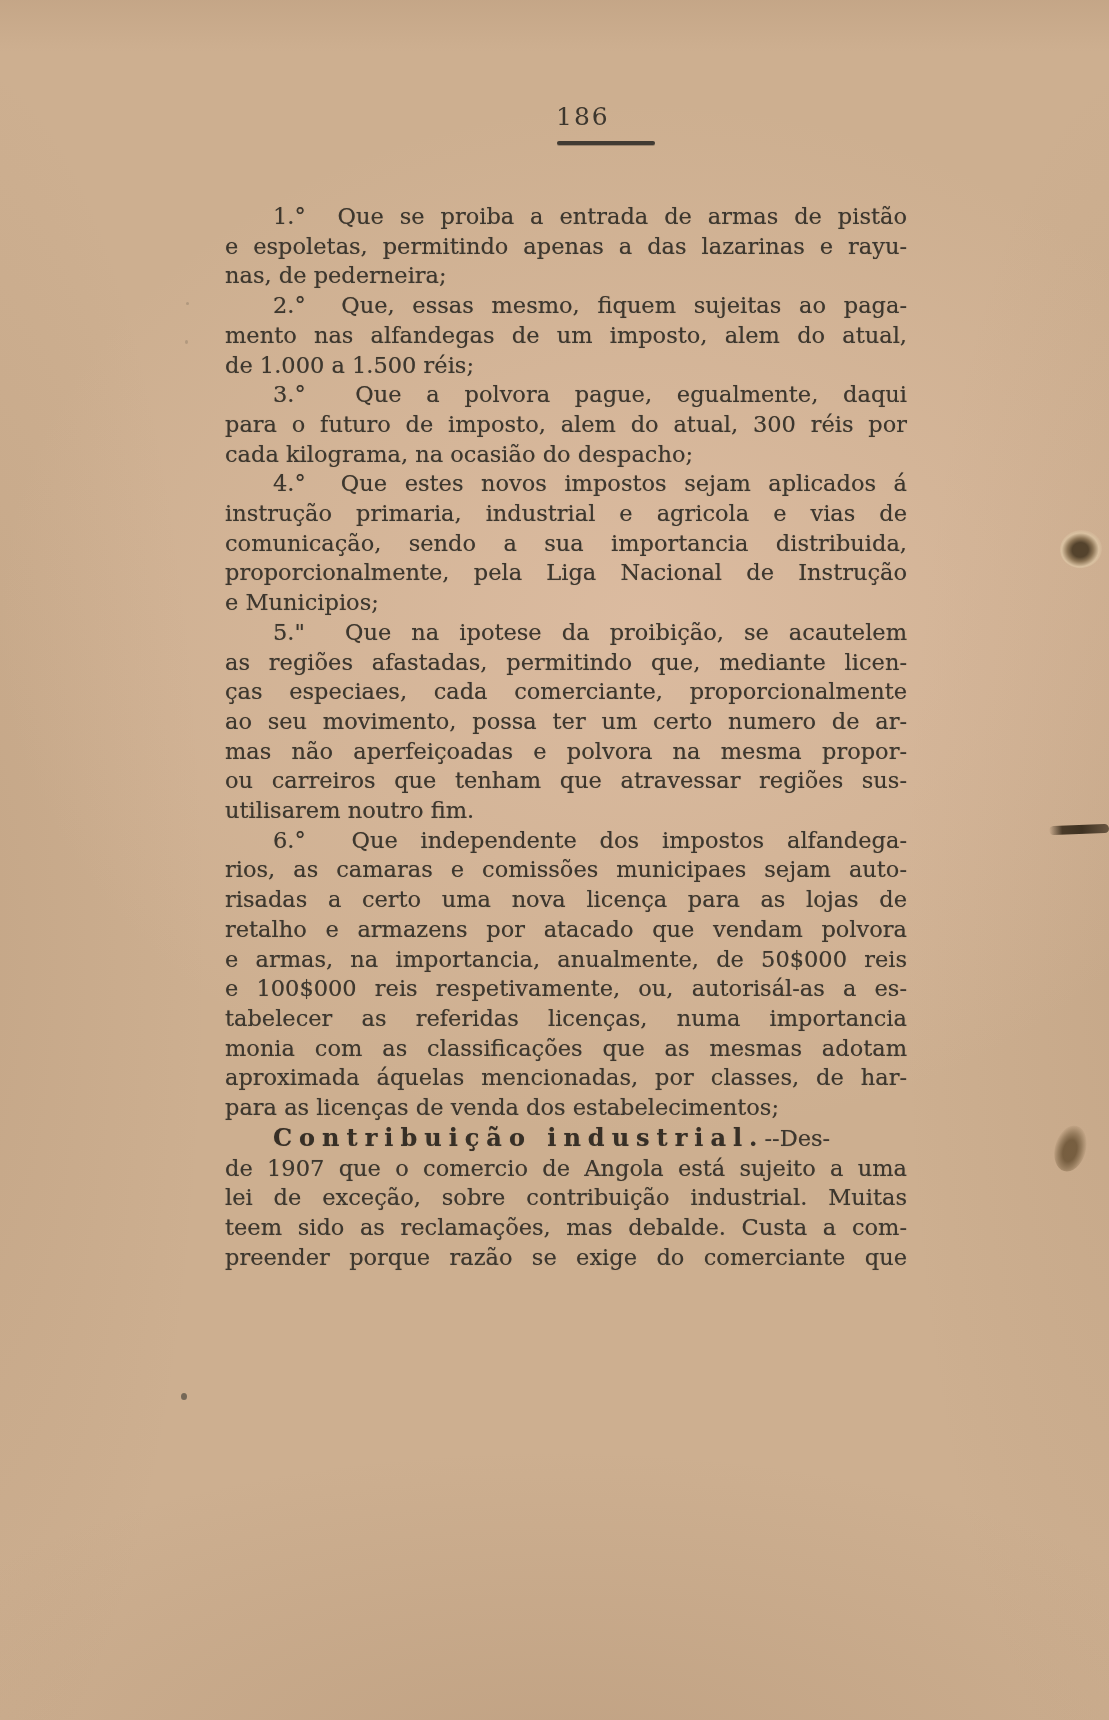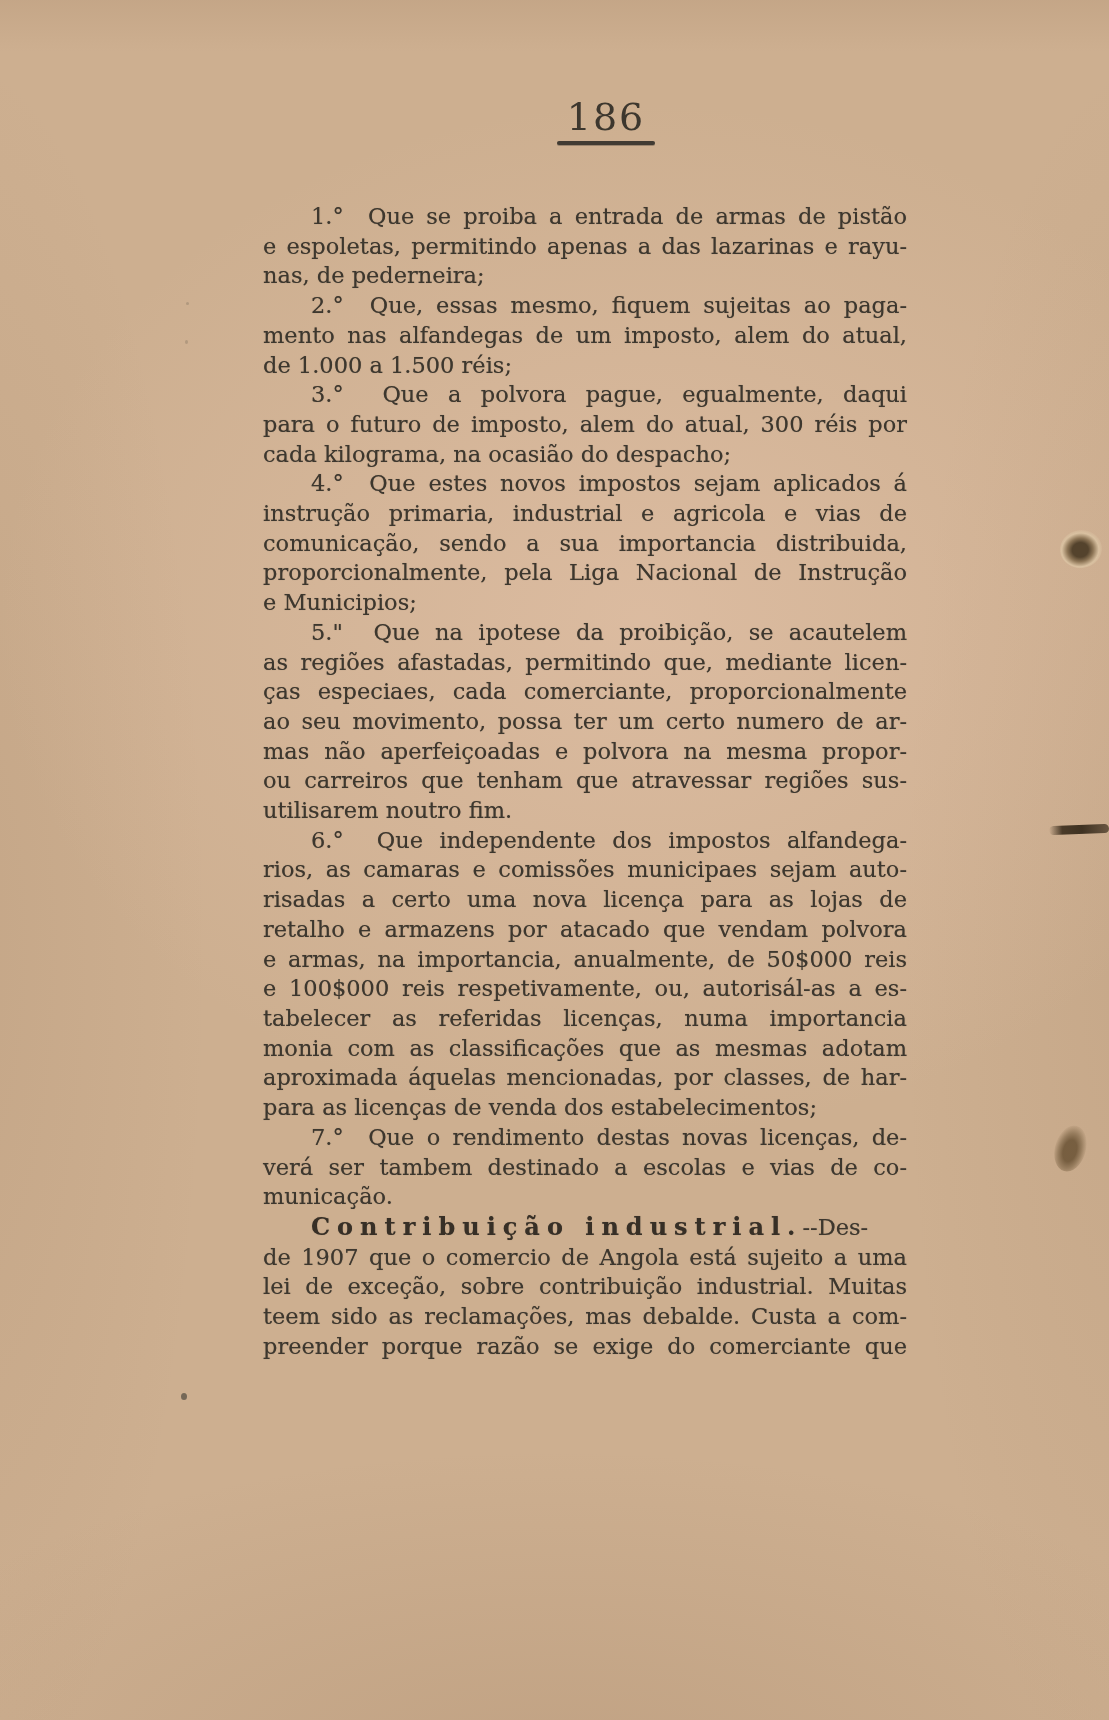--- a/index.html
+++ b/index.html
@@ -13,39 +13,38 @@
       radial-gradient(ellipse 900px 720px at 58% 36%, rgba(231,197,173,.55), rgba(231,197,173,0) 72%),
       radial-gradient(ellipse 1200px 520px at 50% 103%, rgba(143,110,80,.20), rgba(143,110,80,0) 62%),
       radial-gradient(ellipse 420px 1500px at -4% 55%, rgba(140,108,78,.13), rgba(140,108,78,0) 60%),
       radial-gradient(ellipse 420px 1500px at 104% 55%, rgba(140,108,78,.11), rgba(140,108,78,0) 60%),
       #cdaf90;
     font-family:"DejaVu Serif","Liberation Serif",serif;
     color:#3d372e;
   }
   .pagenum{
     position:absolute;left:556px;top:100px;width:100px;
-    text-align:center;font-size:38px;line-height:34px;letter-spacing:2px;
+    text-align:left;font-size:25px;line-height:34px;letter-spacing:2px;
     color:#3d372e;
   }
   .pagenum-rule{
     position:absolute;left:557px;top:141px;width:98px;height:4px;
     background:#413b33;border-radius:2px;
     box-shadow:0 1px 0 rgba(61,55,46,.35);
   }
   .text{
     position:absolute;left:225px;top:202px;width:682px;
     font-size:22.5px;line-height:29.7px;
     text-shadow:0 0 .7px rgba(61,55,46,.55);
   }
   .line{
     text-align:justify;
     -moz-text-align-last:justify;
     text-align-last:justify;
     white-space:normal;
-    margin-left:38px;
   }
   .line.noj{
     -moz-text-align-last:left;
     text-align-last:left;
   }
   .line.ind{ text-indent:48px; }
   .bold-head{
     font-weight:bold;
     font-size:24px;
     letter-spacing:7px;
@@ -124,25 +123,20 @@
         <div class="line">risadas a certo uma nova licença para as lojas de</div>
         <div class="line">retalho e armazens por atacado que vendam polvora</div>
         <div class="line">e armas, na importancia, anualmente, de 50$000 reis</div>
         <div class="line">e 100$000 reis respetivamente, ou, autorisál-as a es-</div>
         <div class="line">tabelecer as referidas licenças, numa importancia</div>
         <div class="line">monia com as classificações que as mesmas adotam</div>
         <div class="line">aproximada áquelas mencionadas, por classes, de har-</div>
         <div class="line noj">para as licenças de venda dos estabelecimentos;</div>
       </div>
       <div class="para">
-        <div class="line ind">7.°&nbsp;&nbsp;Que o rendimento destas novas licenças, de-</div>
-        <div class="line">verá ser tambem destinado a escolas e vias de co-</div>
-        <div class="line noj">municação.</div>
-      </div>
-      <div class="para">
         <div class="line ind noj"><span class="bold-head">Contribuição industrial.</span><span>--Des-</span></div>
         <div class="line">de 1907 que o comercio de Angola está sujeito a uma</div>
         <div class="line">lei de exceção, sobre contribuição industrial. Muitas</div>
         <div class="line">teem sido as reclamações, mas debalde. Custa a com-</div>
         <div class="line">preender porque razão se exige do comerciante que</div>
       </div>
     </div>
 
   <div class="stain-hole"></div>
   <div class="scratch"></div>

